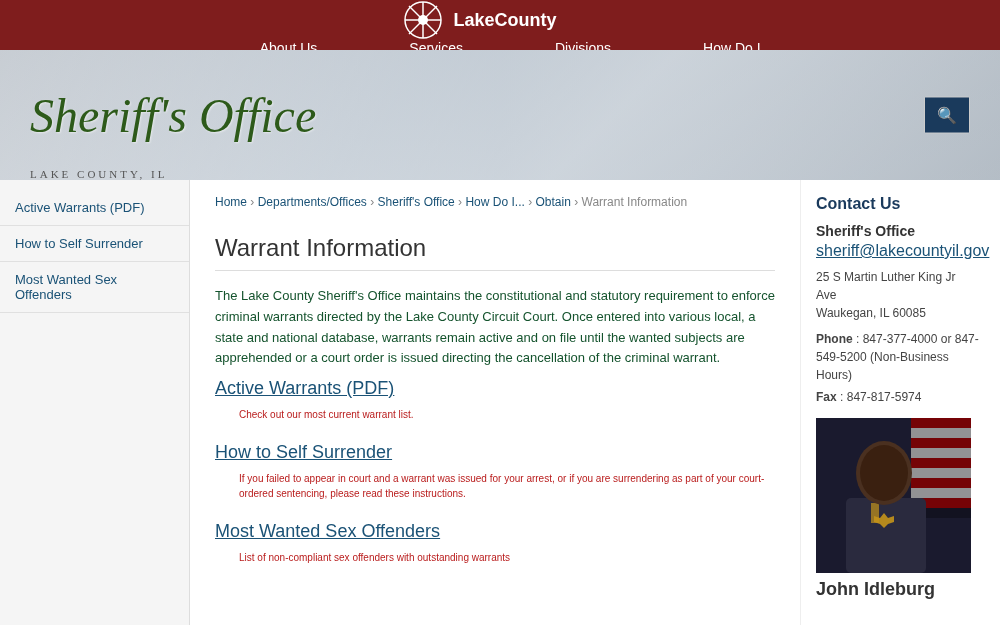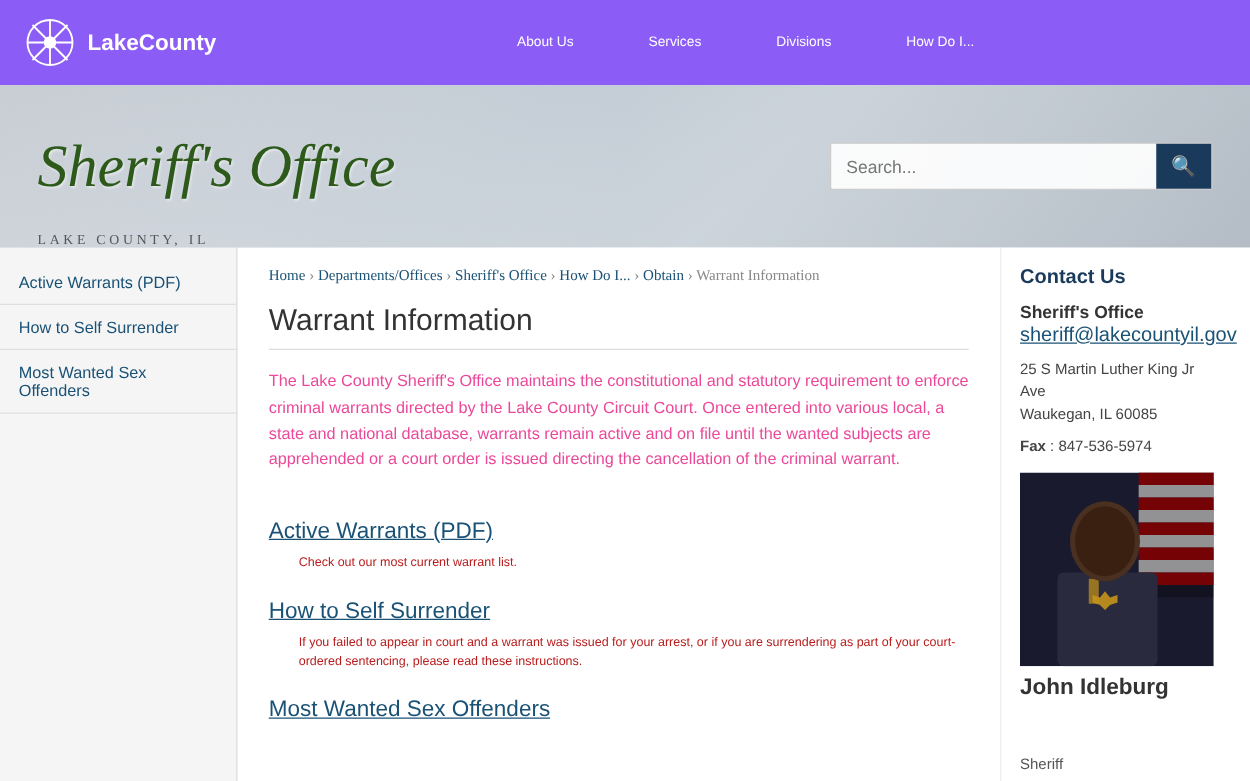--- a/index.html
+++ b/index.html
@@ -1,24 +1,25 @@
 <!DOCTYPE html>
 <html><head>
   <meta charset="utf-8">
   <style>
     * { box-sizing: border-box; margin: 0; padding: 0; }
     body { font-family: Arial, sans-serif; font-size: 14px; color: #333; background: #fff; }
 
     
     .top-nav {
-      background: #8b5cf6;
+      background: #7f1d1d;
       display: flex;
       align-items: center;
-      height: 68px;
+      height: 50px;
       padding: 0 20px;
+      flex-direction: column;
     }
     .logo-area {
       display: flex;
       align-items: center;
       margin-right: 40px;
     }
     .logo-icon {
       width: 40px;
       height: 40px;
       margin-right: 10px;
@@ -30,22 +31,23 @@
     }
     .nav-links {
       display: flex;
       gap: 60px;
       flex: 1;
       justify-content: center;
     }
     .nav-link {
       color: #fff;
       text-decoration: none;
-      font-size: 11px;
+      font-size: 14px;
       cursor: pointer;
+      margin-left: 32px;
     }
 
     
     .header-banner {
       position: relative;
       height: 130px;
       background: linear-gradient(135deg, #b0b8c1 0%, #d0d8e0 40%, #e8edf2 60%, #c8d0d8 100%);
       overflow: hidden;
       display: flex;
       align-items: center;
@@ -133,22 +135,21 @@
     
     .content-area {
       flex: 1;
       padding: 15px 25px;
     }
 
     
     .breadcrumb {
       font-size: 12px;
       color: #555;
-      margin-bottom: 15px;
-      font-family: Liberation Serif, serif;
+      margin-bottom: 25px;
     }
     .breadcrumb a {
       color: #1a5276;
       text-decoration: none;
     }
     .breadcrumb span {
       color: #888;
     }
 
     
@@ -158,22 +159,22 @@
       color: #333;
       margin-bottom: 15px;
       border-bottom: 1px solid #ddd;
       padding-bottom: 8px;
     }
 
     
     .intro-text {
       font-size: 13px;
       line-height: 1.6;
-      color: #ec4899;
-      margin-bottom: 36px;
+      color: #14532d;
+      margin-bottom: 9px;
     }
 
     .section-title {
       font-size: 18px;
       color: #1a5276;
       margin-bottom: 8px;
       font-weight: normal;
     }
     .section-link {
       color: #1a5276;
@@ -261,21 +262,20 @@
     <a class="nav-link">How Do I...</a>
   </div>
 </nav>
 
 <div class="header-banner">
   <div style="position:relative;z-index:1;">
     <div class="sheriff-title">Sheriff's Office</div>
     <div class="sheriff-subtitle">LAKE COUNTY, IL</div>
   </div>
   <div class="search-area">
-    <input class="search-input" type="text" placeholder="Search..." style="">
     <button class="search-btn">🔍</button>
   </div>
 </div>
 
 <div class="main-container">
 
   <div class="sidebar">
     <a class="sidebar-item">Active Warrants (PDF)</a>
     <a class="sidebar-item">How to Self Surrender</a>
     <a class="sidebar-item">Most Wanted Sex Offenders</a>
@@ -307,33 +307,37 @@
     <p class="section-desc">Check out our most current warrant list.</p>
 
     <h2 class="section-title">
       <a class="section-link">How to Self Surrender</a>
     </h2>
     <p class="section-desc">If you failed to appear in court and a warrant was issued for your arrest, or if you are surrendering as part of your court-ordered sentencing, please read these instructions.</p>
 
     <h2 class="section-title">
       <a class="section-link">Most Wanted Sex Offenders</a>
     </h2>
+    <p class="section-desc">List of non-compliant sex offenders with outstanding warrants</p>
   </div>
 
   <div class="right-sidebar">
     <div class="contact-title">Contact Us</div>
     <div class="contact-section-title">Sheriff's Office</div>
     <a class="contact-link">sheriff@lakecountyil.gov</a>
     <div class="contact-address">
       <span>25 S Martin Luther King Jr</span><br>
       <span>Ave</span><br>
       <span>Waukegan, IL 60085</span>
     </div>
     <div class="contact-phone">
-      <strong>Fax</strong> : <span>847-536-5974</span>
+      <strong>Phone</strong> : <span>847-377-4000 or 847-549-5200 (Non-Business Hours)</span>
+    </div>
+    <div class="contact-phone">
+      <strong>Fax</strong> : <span>847-817-5974</span>
     </div>
 
     <div style="margin-top:12px;">
       <svg width="155" height="155" viewBox="0 0 155 155" style="display:block;">
 
         <rect width="155" height="155" fill="#1a1a2e"></rect>
 
         <rect x="95" y="0" width="60" height="10" fill="#cc0000" opacity="0.8"></rect>
         <rect x="95" y="10" width="60" height="10" fill="#ffffff" opacity="0.8"></rect>
         <rect x="95" y="20" width="60" height="10" fill="#cc0000" opacity="0.8"></rect>

